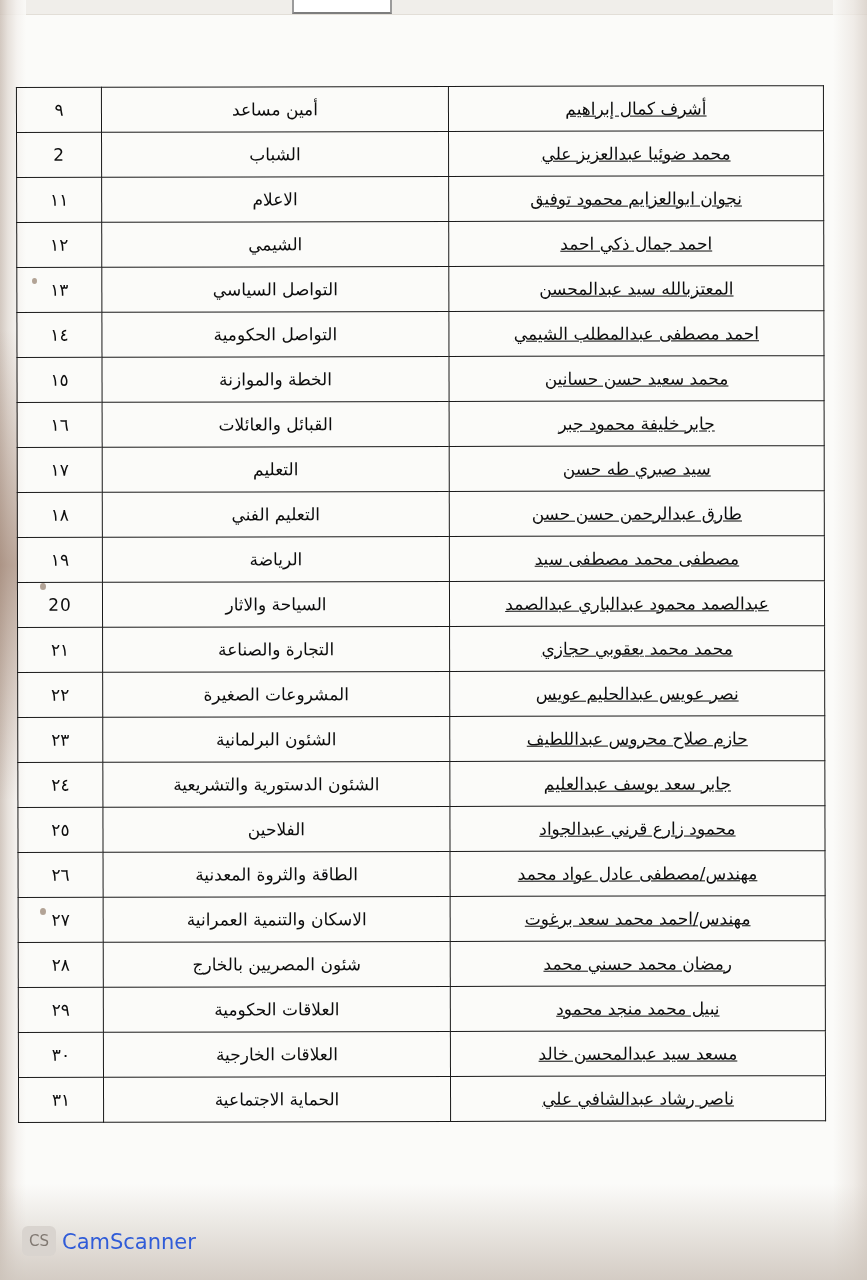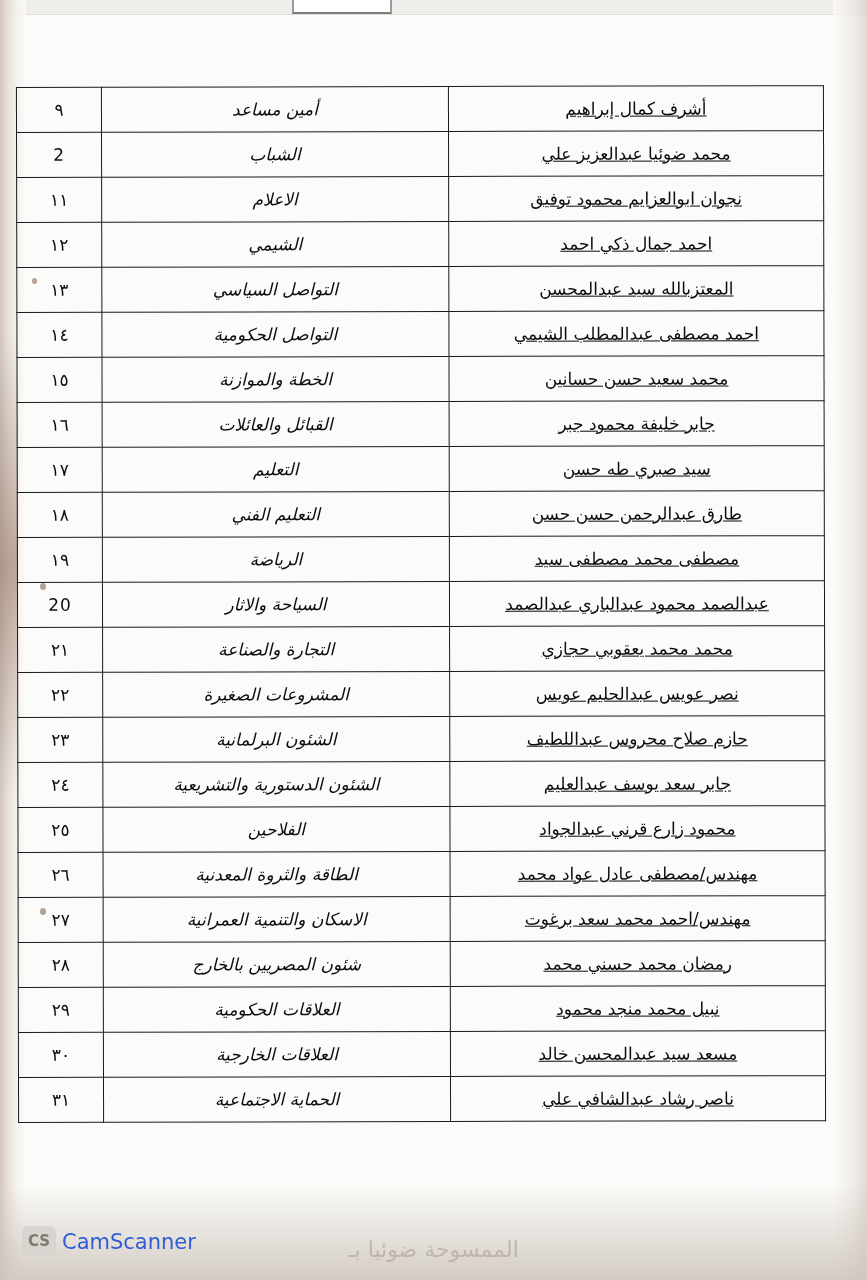--- a/index.html
+++ b/index.html
@@ -92,21 +92,21 @@
     height: 44px;
     padding: 0 8px;
     text-align: center;
     vertical-align: middle;
     color: #0d0d0d;
     font-size: 17px;
     line-height: 1.2;
     white-space: nowrap;
   }
   td.col-name   { width: 358px; font-size: 17.5px; text-decoration: underline; }
-  td.col-office { width: 330px; font-size: 17.5px; font-style: italic; }
+  td.col-office { width: 330px; font-size: 17.5px; }
   td.col-num    { width: 68px;  font-size: 18px; letter-spacing: 1px; }
 
   
   .table-wrap { transform: rotate(-0.12deg); }
 
   
   .watermark {
     position: absolute;
     bottom: 18px;
     left: 0;
@@ -121,21 +121,21 @@
   .cs-badge {
     position: absolute;
     bottom: 24px;
     left: 22px;
     width: 34px;
     height: 30px;
     border-radius: 6px;
     background: #d9d4cf;
     color: #7b736c;
     font-size: 15px;
-    font-weight: bold;
+    font-weight: normal;
     display: flex;
     align-items: center;
     justify-content: center;
     letter-spacing: 0;
     opacity: .95;
   }
   .cs-label {
     position: absolute;
     bottom: 26px;
     left: 62px;
@@ -277,14 +277,13 @@
           <td class="col-office">الحماية الاجتماعية</td>
           <td class="col-num">٣١</td>
         </tr>
       </tbody>
     </table>
   </div>
 
   <div class="scan-bottom"></div>
   <div class="cs-badge">CS</div>
   <div class="cs-label">CamScanner</div>
-  <div class="watermark">الممسوحة ضوئيا بـ</div>
 </div>
 
 </body></html>

